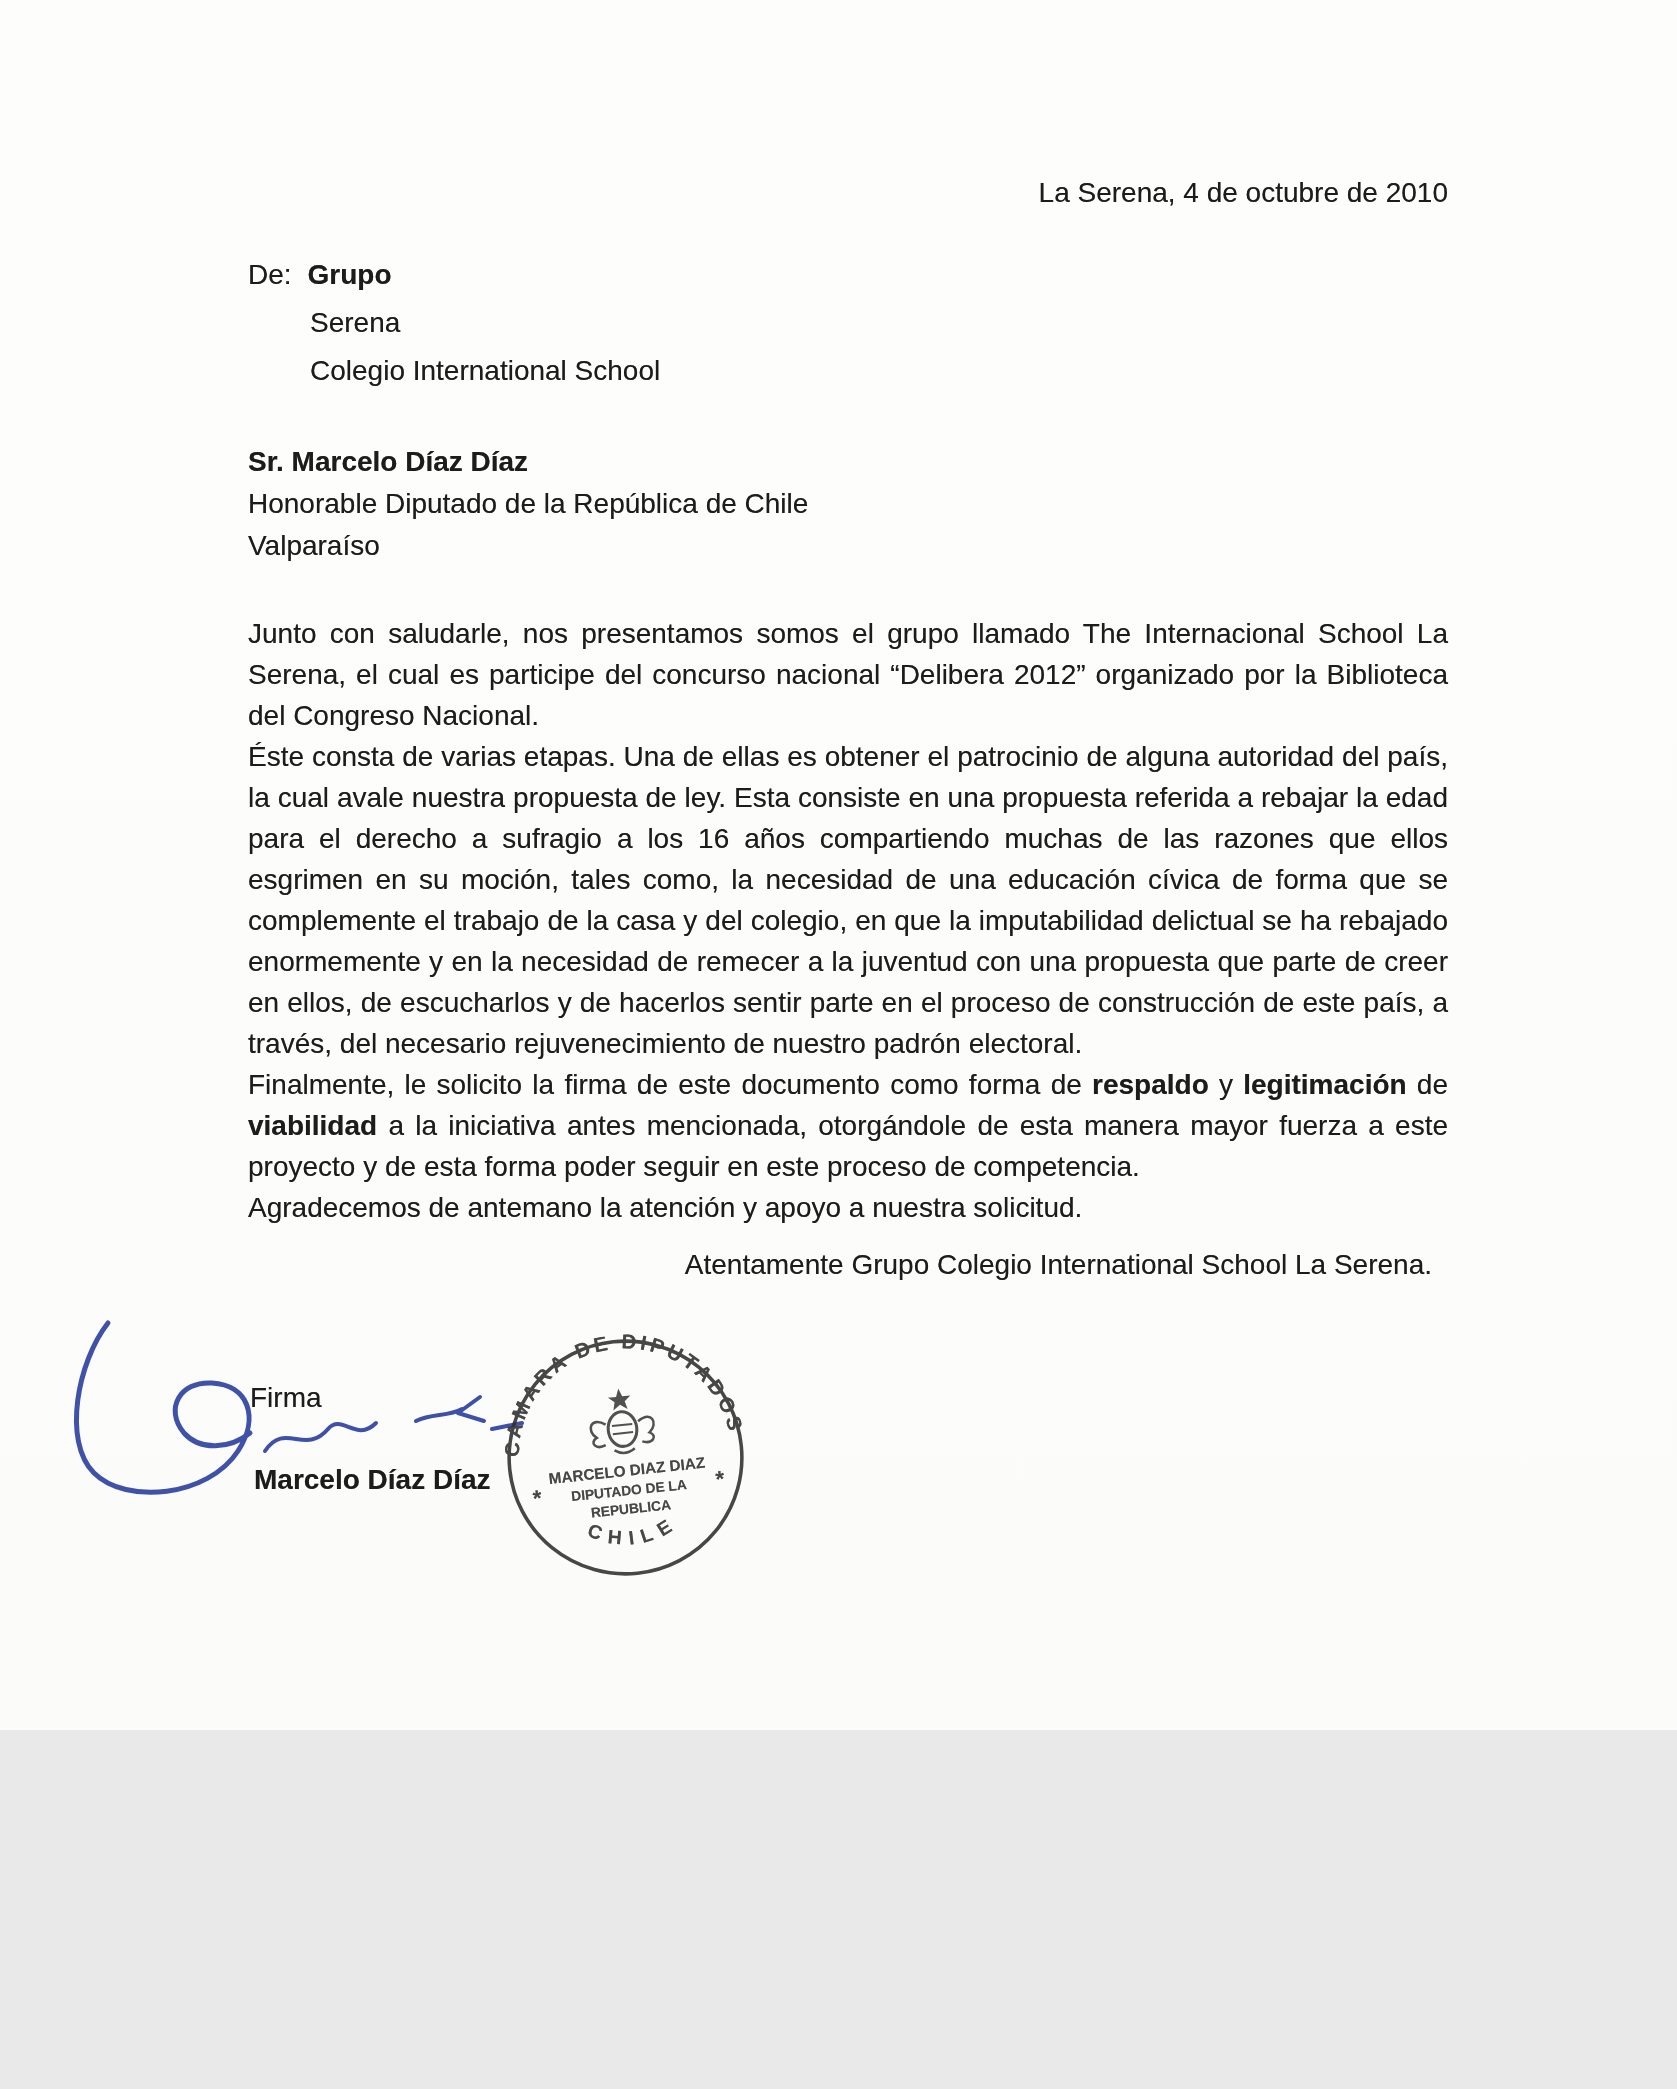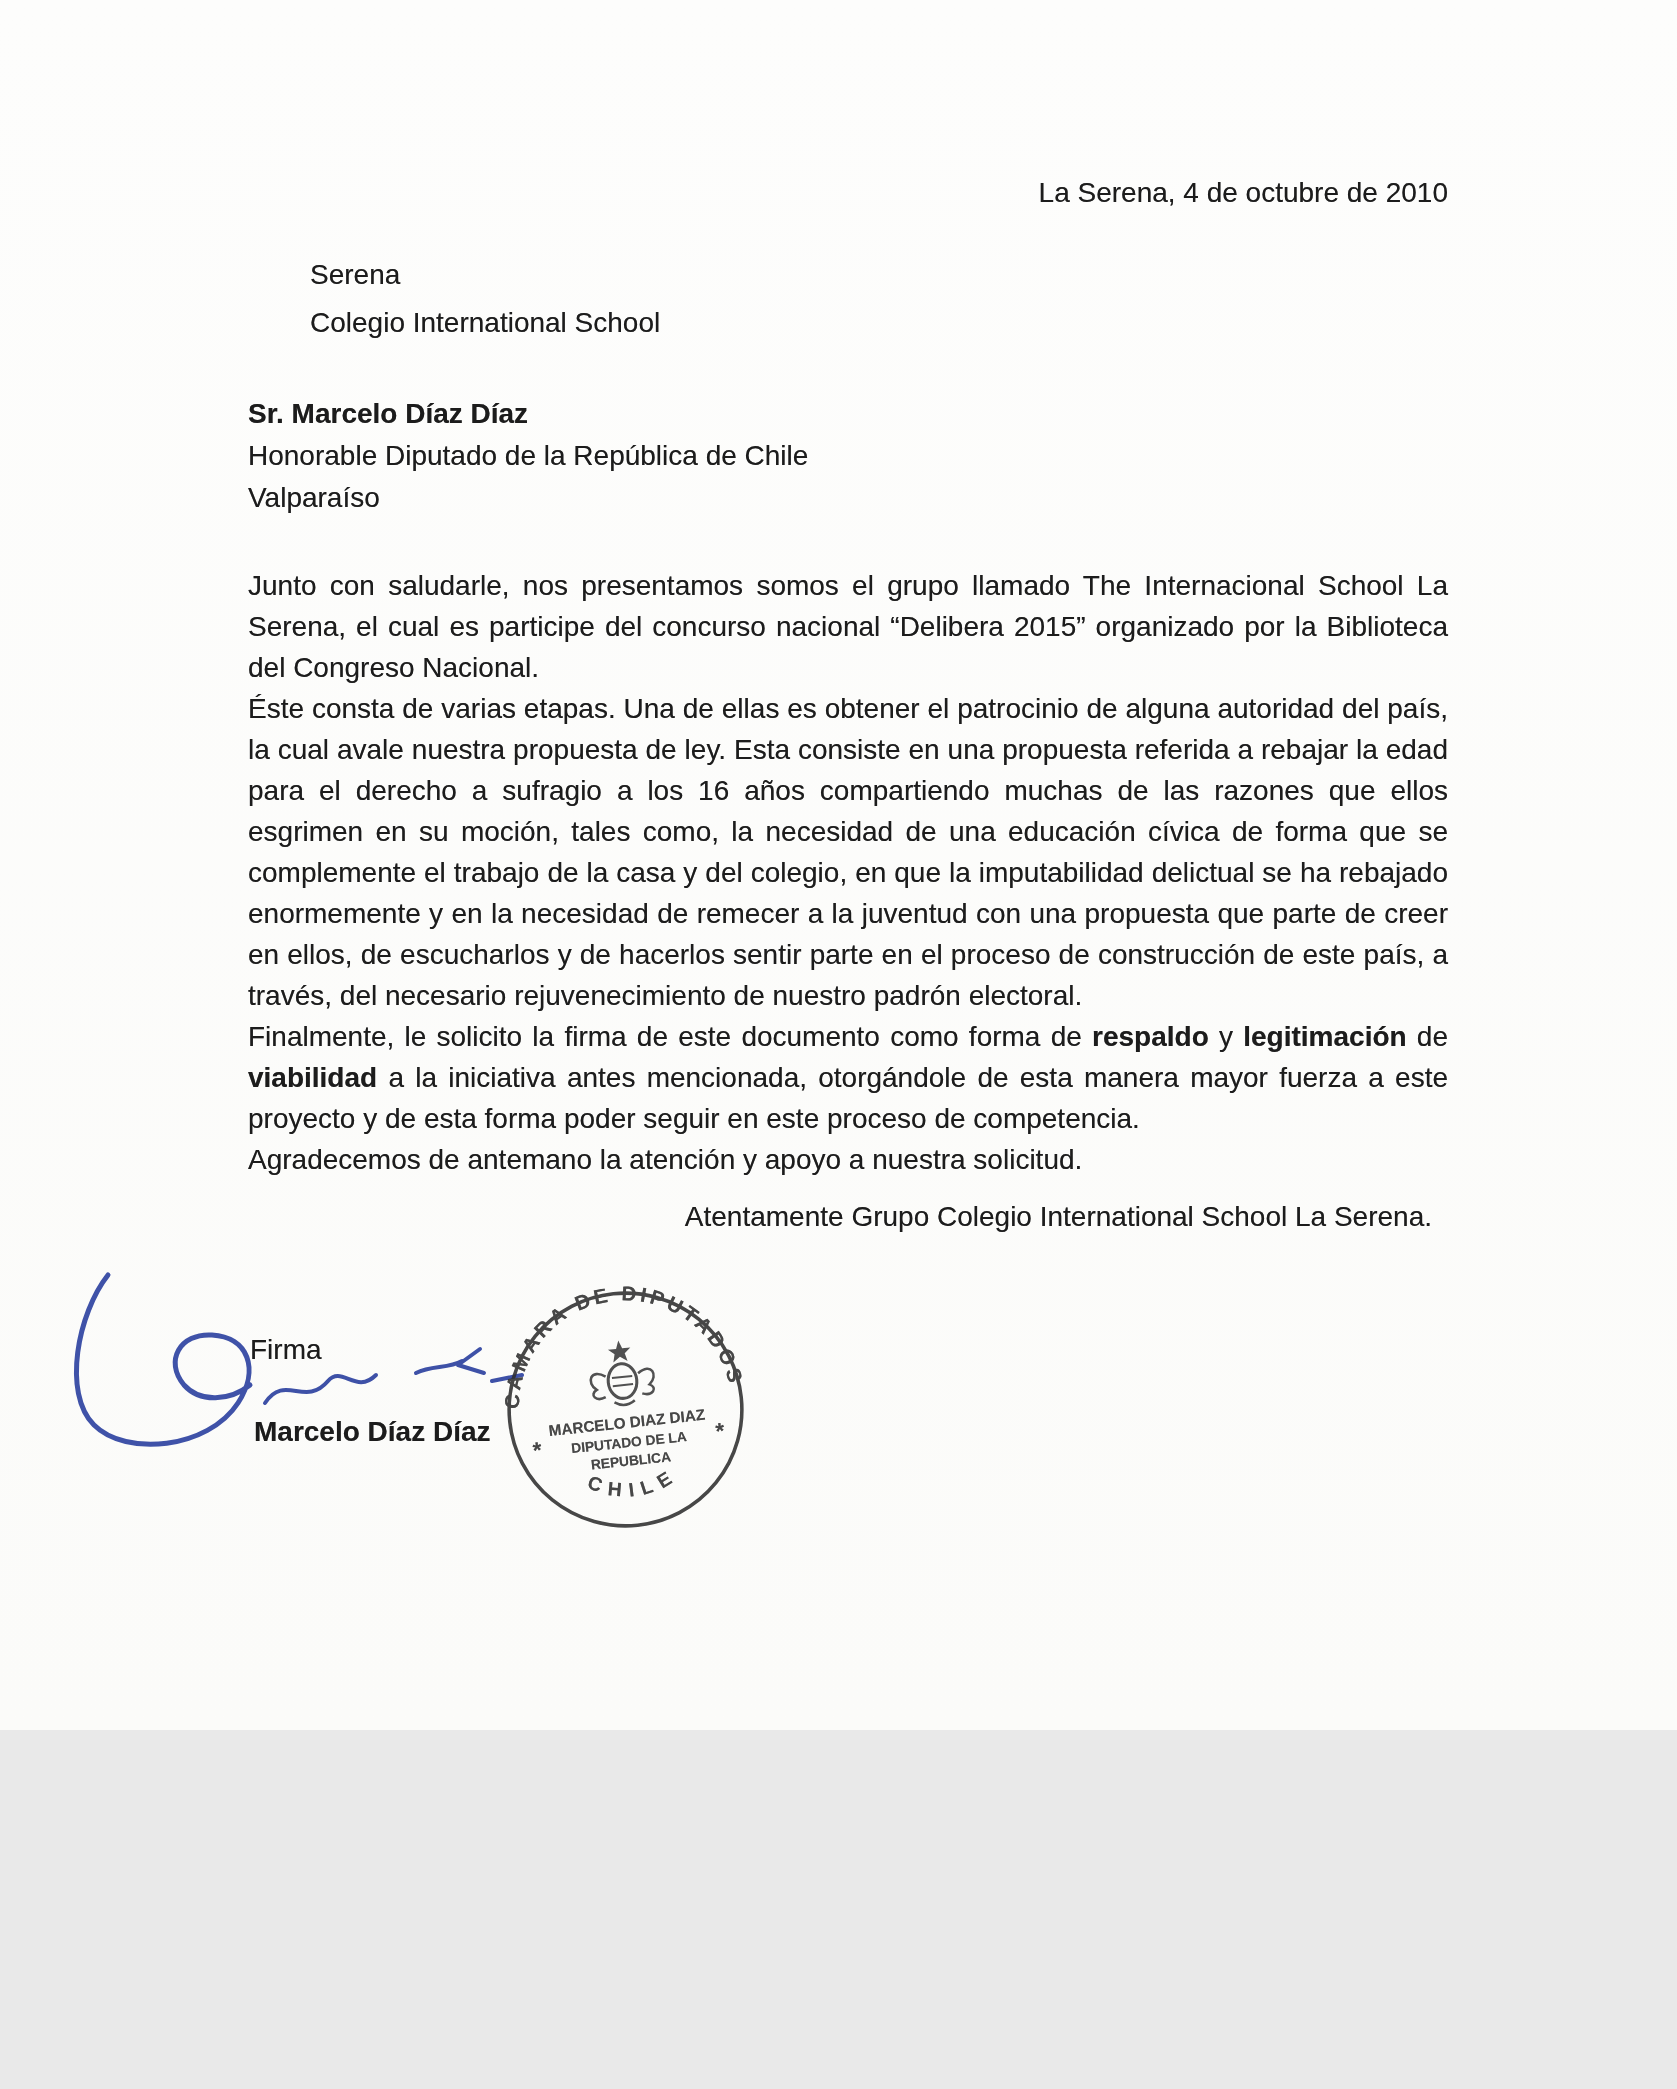--- a/index.html
+++ b/index.html
@@ -51,31 +51,32 @@
 </style>
 </head>
 <body>
 
 <div class="page">
   <div class="content">
 
     <p class="date-line">La Serena,  4 de octubre de 2010</p>
 
     <div class="from-block">
+      <div><span>De:</span><span class="from-name">Grupo</span></div>
       <div class="from-indent">Serena</div>
       <div class="from-indent">Colegio International School</div>
     </div>
 
     <div class="recipient-block">
       <div class="recipient-name">Sr. Marcelo Díaz Díaz</div>
       <div>Honorable Diputado de la República de Chile</div>
       <div>Valparaíso</div>
     </div>
 
-    <p class="body-par par-1">Junto con saludarle, nos presentamos somos el grupo llamado The Internacional School La Serena, el cual es participe del concurso nacional “Delibera 2015” organizado por la Biblioteca del Congreso Nacional.</p>
+    <p class="body-par par-1">Junto con saludarle, nos presentamos somos el grupo llamado The Internacional School La Serena, el cual es participe del concurso nacional “Delibera 2012” organizado por la Biblioteca del Congreso Nacional.</p>
 
     <p class="body-par par-2">Éste consta de varias etapas. Una de ellas es obtener el patrocinio de alguna autoridad del país, la cual avale nuestra propuesta de ley. Esta consiste en una propuesta referida a rebajar la edad para el derecho a sufragio a los 16 años compartiendo muchas de las razones que ellos esgrimen en su moción, tales como, la necesidad de una educación cívica de forma que se complemente el trabajo de la casa y del colegio, en que la imputabilidad delictual se ha rebajado enormemente y en la necesidad de remecer a la juventud con una propuesta que parte de creer en ellos, de escucharlos y de hacerlos sentir parte en el proceso de construcción de este país, a través, del necesario rejuvenecimiento de nuestro padrón electoral.</p>
 
     <p class="body-par par-3"><span>Finalmente, le solicito la firma de este documento como forma de </span><span class="bold-seg">respaldo</span><span> y </span><span class="bold-seg">legitimación</span><span> de </span><span class="bold-seg">viabilidad</span><span> a la iniciativa antes mencionada, otorgándole de esta manera mayor fuerza a este proyecto  y de esta forma poder seguir en este proceso de competencia.</span></p>
 
     <p class="body-par par-4">Agradecemos de antemano la atención y apoyo a nuestra solicitud.</p>
 
     <p class="closing-line">Atentamente Grupo Colegio International School La Serena.</p>
 
     <div class="sig-section">

